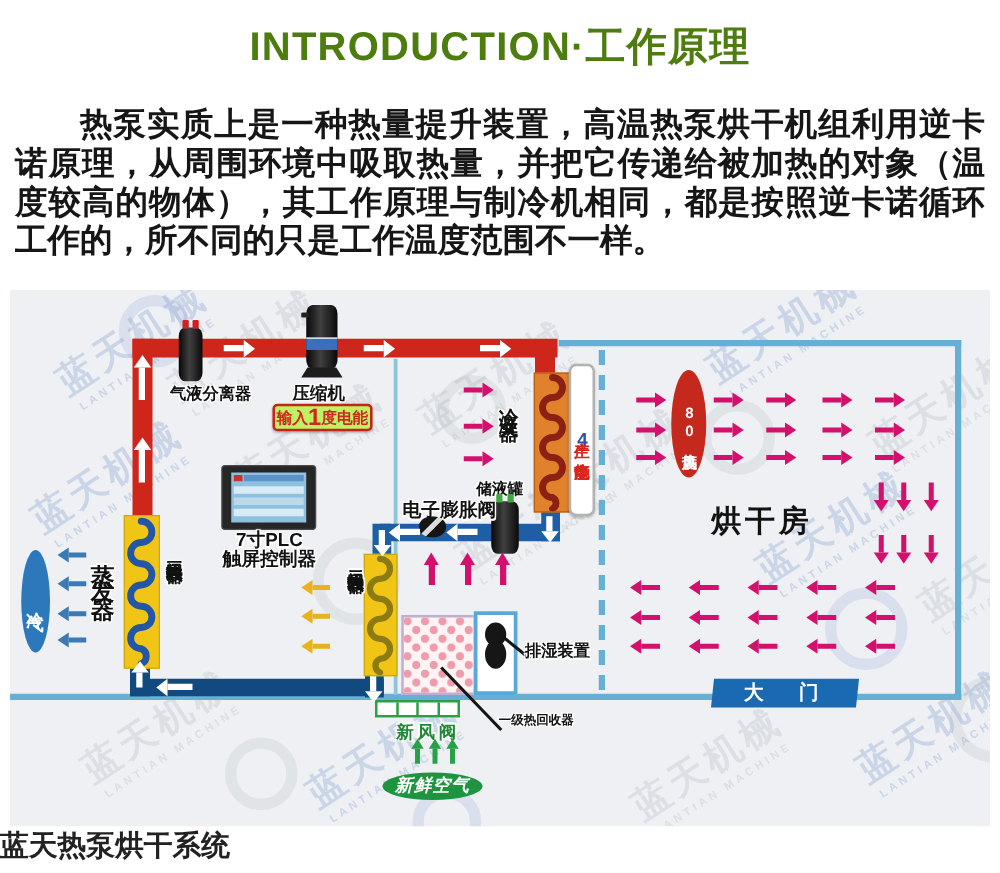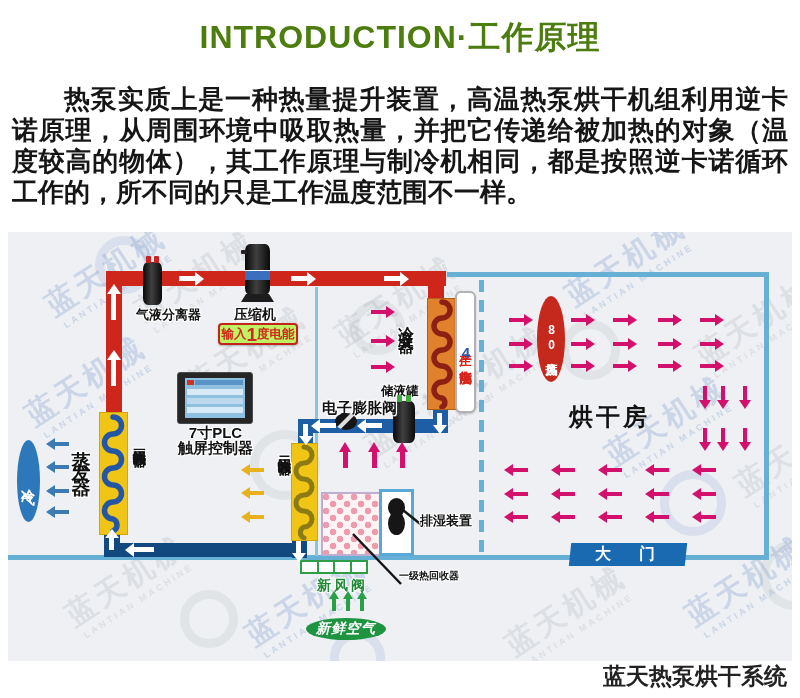--- a/index.html
+++ b/index.html
@@ -4,21 +4,21 @@
 <style>
   html,body{margin:0;padding:0;background:#fff;}
   #app{position:relative;width:800px;height:698px;background:#fff;overflow:hidden;
        font-family:"Liberation Sans","DejaVu Sans",sans-serif;color:#111;}
   .abs{position:absolute;}
   
   .title{position:absolute;left:0;top:16px;width:800px;text-align:center;
          font-size:32px;font-weight:800;letter-spacing:1px;color:#4d7c0f;}
   .intro{position:absolute;left:12px;top:84px;width:776px;font-size:26px;line-height:31px;
          font-weight:600;color:#161616;text-indent:2em;text-align:justify;}
-  .caption{position:absolute;left:0;top:661px;width:787px;text-align:right;
+  .caption{position:absolute;left:0;top:661px;width:787px;text-align:left;
            font-size:23px;font-weight:600;color:#222;}
   
   .panel{position:absolute;left:8px;top:232px;width:784px;height:429px;background:#eef0f3;}
   .wm-layer{position:absolute;left:8px;top:232px;width:784px;height:429px;overflow:hidden;pointer-events:none;}
   .wm{position:absolute;transform:rotate(-33deg);text-align:center;white-space:nowrap;}
   .wm .cn{font-size:30px;font-weight:800;letter-spacing:4px;display:block;}
   .wm .en{font-size:9px;font-weight:700;letter-spacing:3px;display:block;margin-top:-2px;}
   .ring{position:absolute;border-radius:50%;}
   
   .wall{position:absolute;background:#66b0d6;}

